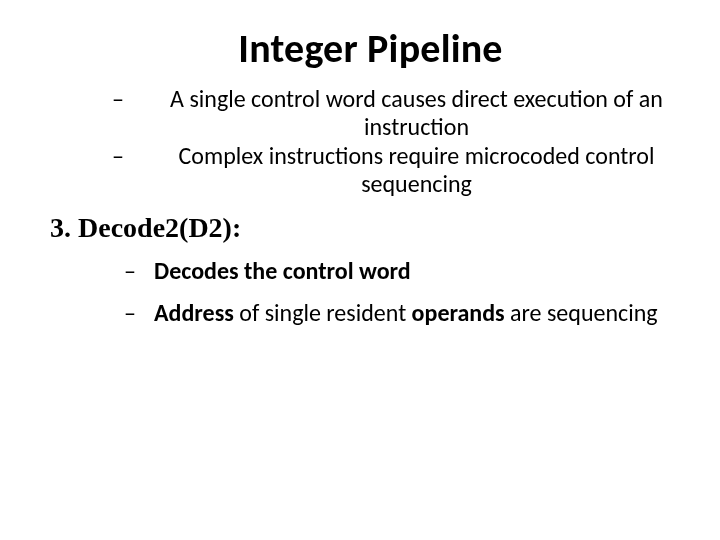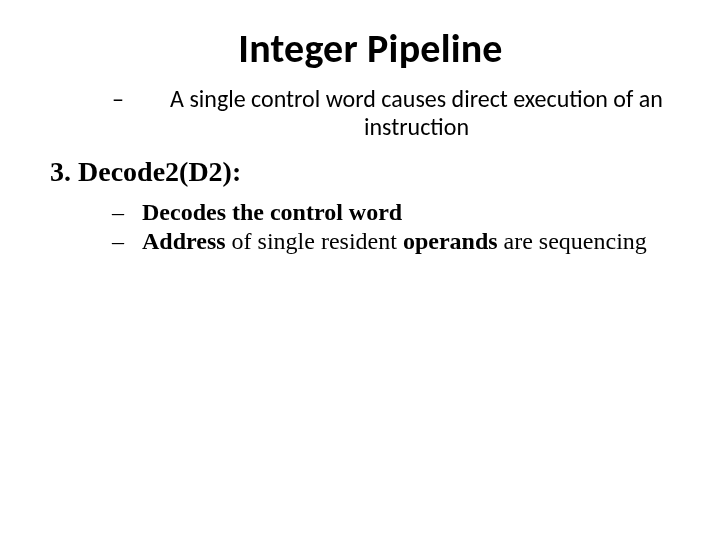--- a/index.html
+++ b/index.html
@@ -53,40 +53,40 @@
   ul.lvl2b {
     list-style: none;
     margin: 0;
     padding: 0 0 0 62px;
     font-size: 24px;
     line-height: 1.22;
   }
   ul.lvl2b > li {
     position: relative;
     padding-left: 30px;
-    margin: 0;
-    font-family: Liberation Serif, serif;
+    margin: 12px;
   }
   ul.lvl2b > li::before {
     content: "–";
     position: absolute;
     left: 0;
     top: 0;
     font-weight: 400;
   }
   .b { font-weight: 700; }
 </style>
 </head>
 <body>
 
 <div class="slide">
   <h1 class="title">Integer Pipeline</h1>
 
   <ul class="lvl2">
     <li>A single control word causes direct execution of an instruction</li>
+    <li>Complex instructions require microcoded control sequencing</li>
   </ul>
 
   <div class="heading3">3. Decode2(D2):</div>
 
   <ul class="lvl2b">
     <li>
       <span class="b">Decodes the control word</span>
     </li>
     <li>
       <span class="b">Address</span><span> of single resident </span><span class="b">operands</span><span> are sequencing</span>

